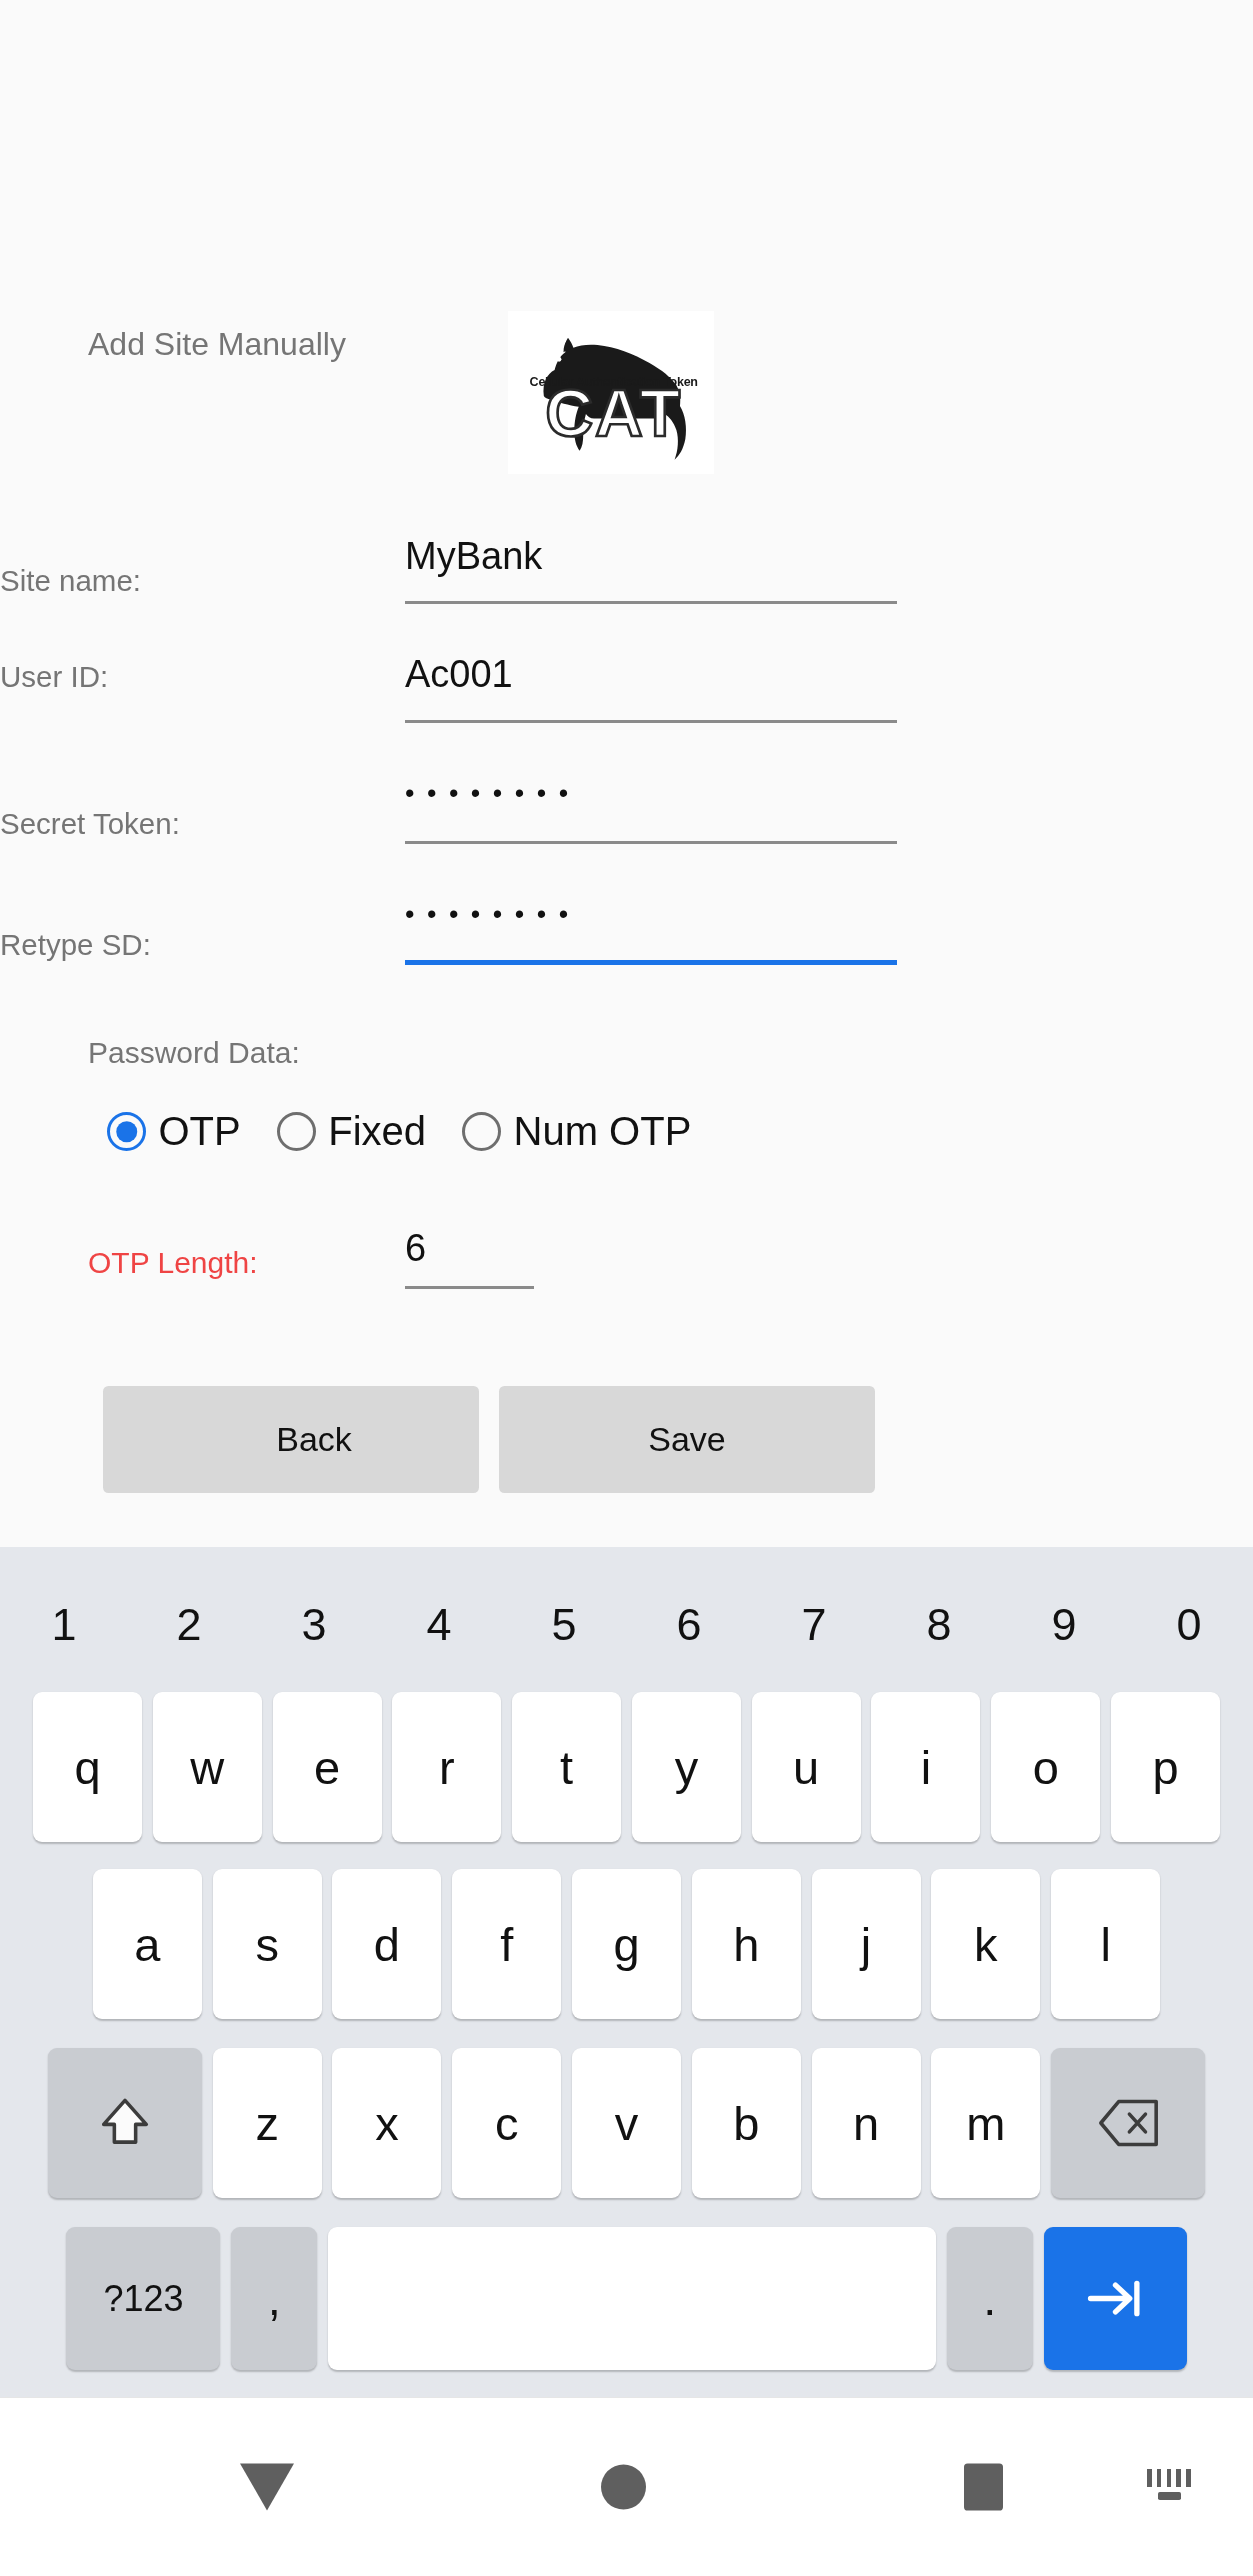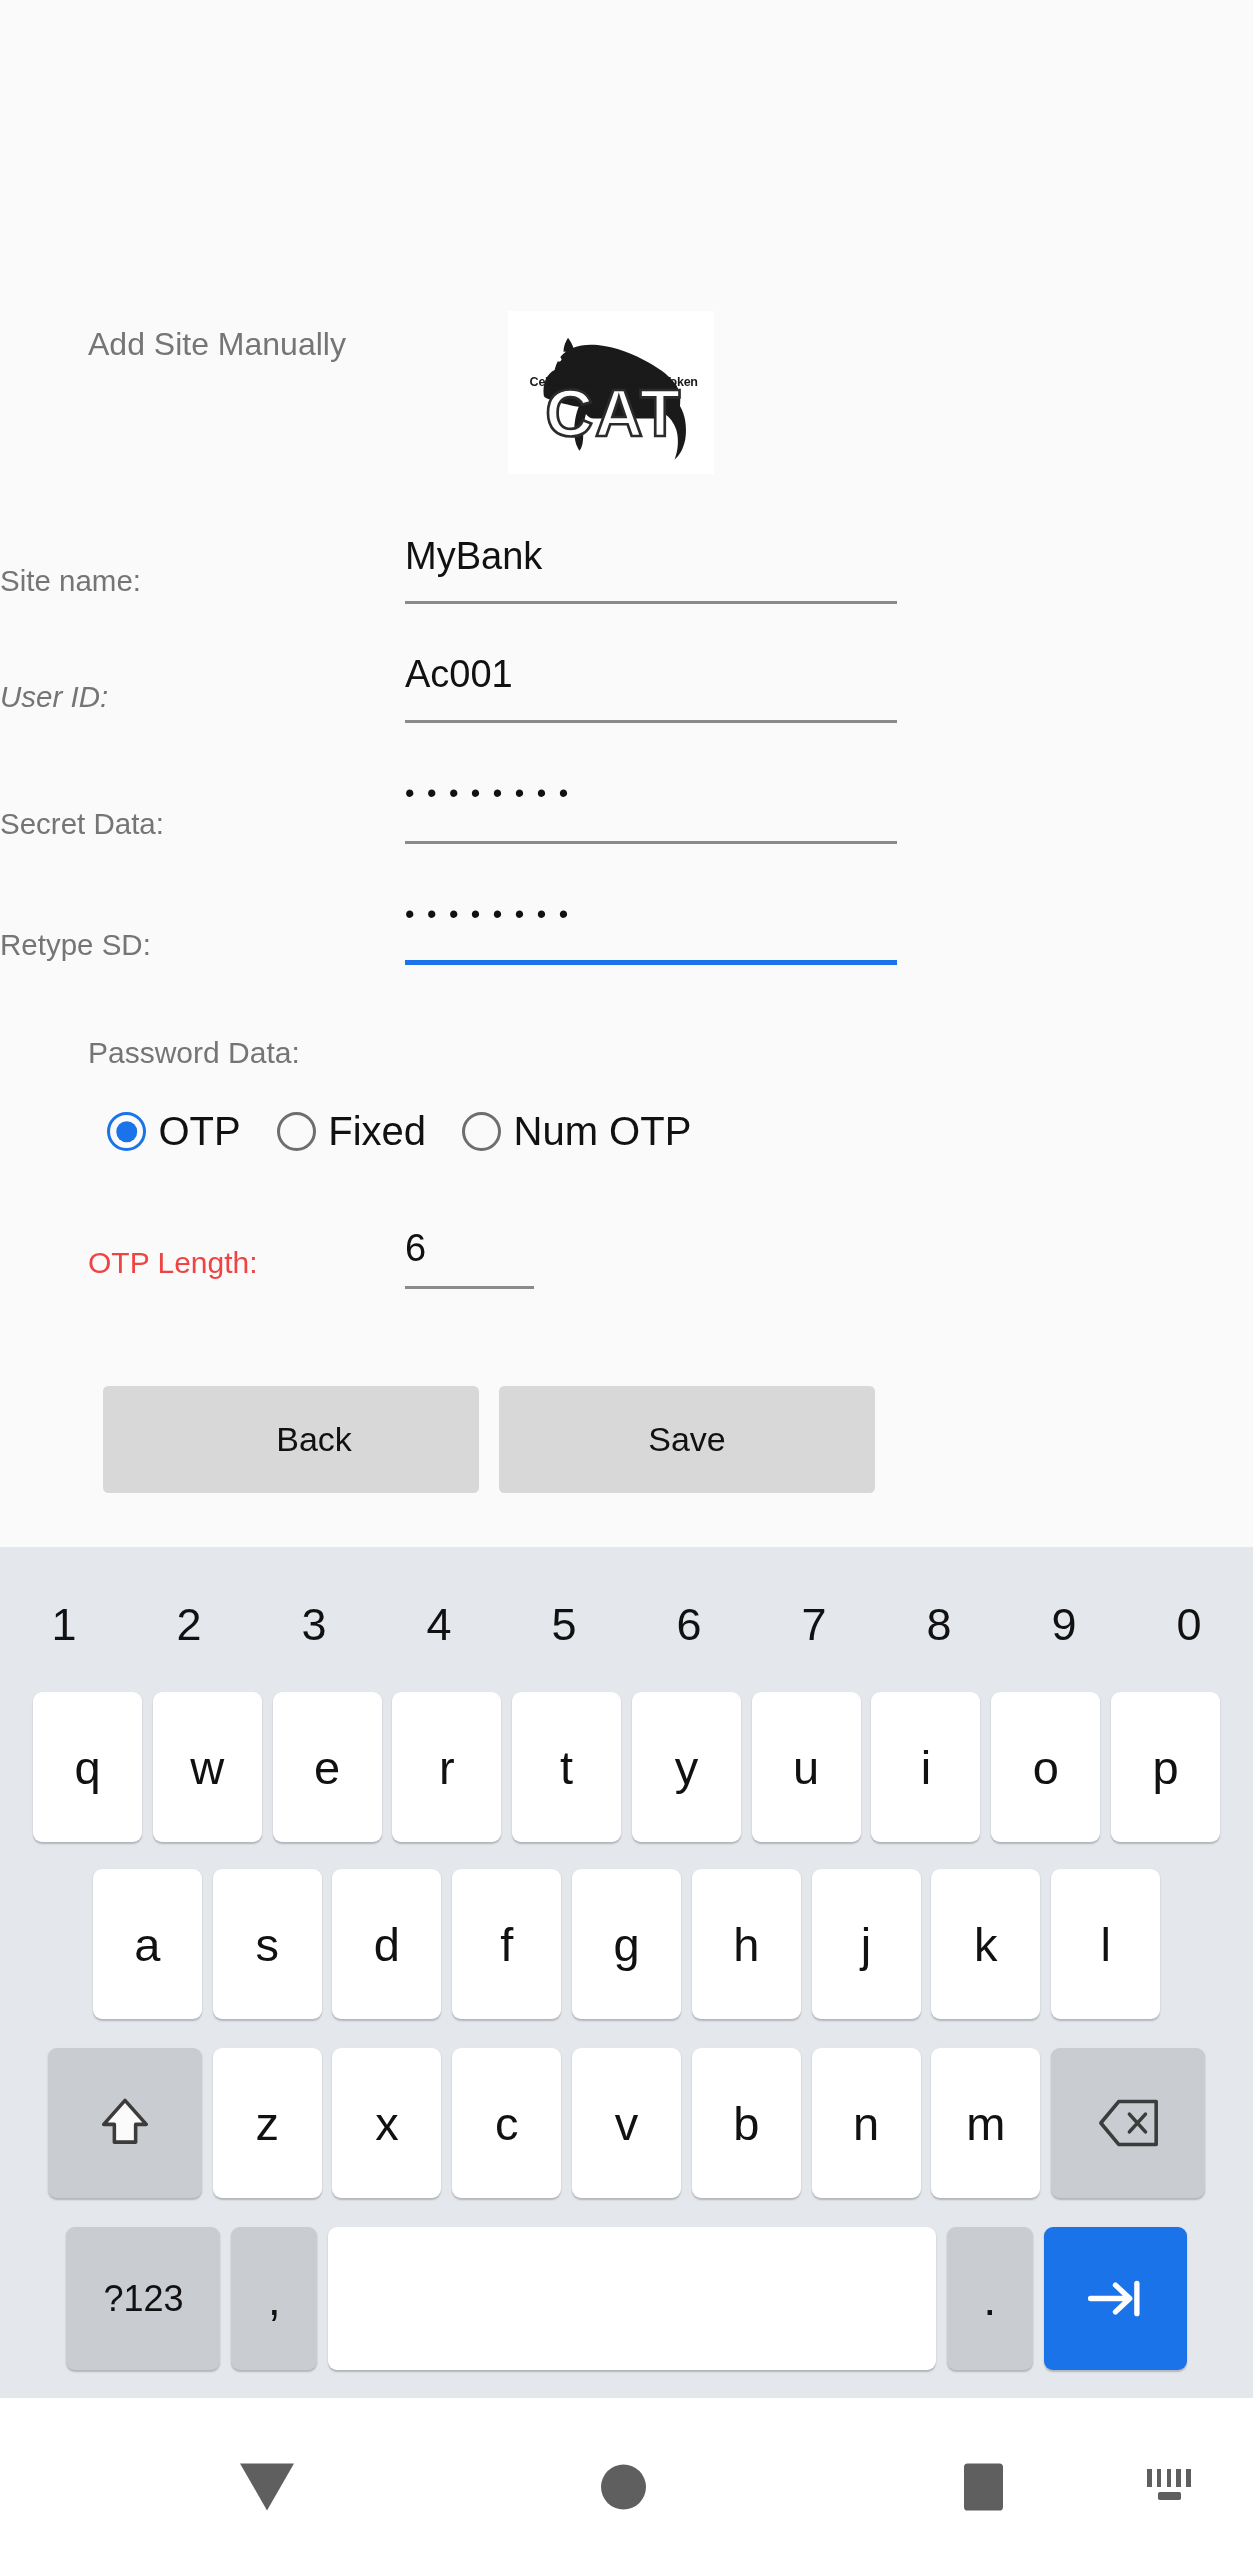--- a/index.html
+++ b/index.html
@@ -205,25 +205,25 @@
       <text x="118" y="84" font-family="Liberation Sans, sans-serif" font-size="14" font-weight="bold" fill="#1a1a1a" text-anchor="middle" letter-spacing="-0.3">Cellular Authentication Token</text>
 
       <text x="118" y="140" font-family="Liberation Sans, sans-serif" font-size="74" font-weight="bold" fill="#ffffff" stroke="#2b2b2b" stroke-width="3" text-anchor="middle" letter-spacing="2">CAT</text>
     </svg>
   </div>
 
   <div class="field-label" style="top:564px;">Site name:</div>
   <div class="field-value" style="top:535px;">MyBank</div>
   <div class="field-underline" style="top:601px;"></div>
 
-  <div class="field-label" style="top:680px;font-style:italic;">User ID:</div>
+  <div class="field-label" style="top:660px;">User ID:</div>
   <div class="field-value" style="top:653px;">Ac001</div>
   <div class="field-underline" style="top:720px;"></div>
 
-  <div class="field-label" style="top:807px;">Secret Data:</div>
+  <div class="field-label" style="top:807px;">Secret Token:</div>
   <div class="field-dots" style="top:778px;">••••••••</div>
   <div class="field-underline" style="top:841px;"></div>
 
   <div class="field-label" style="top:928px;">Retype SD:</div>
   <div class="field-dots" style="top:899px;">••••••••</div>
   <div class="field-underline focused" style="top:960px;"></div>
 
   <div class="pwtype-label">Password Data:</div>
   <div class="radio-row">
     <div class="radio-opt">

